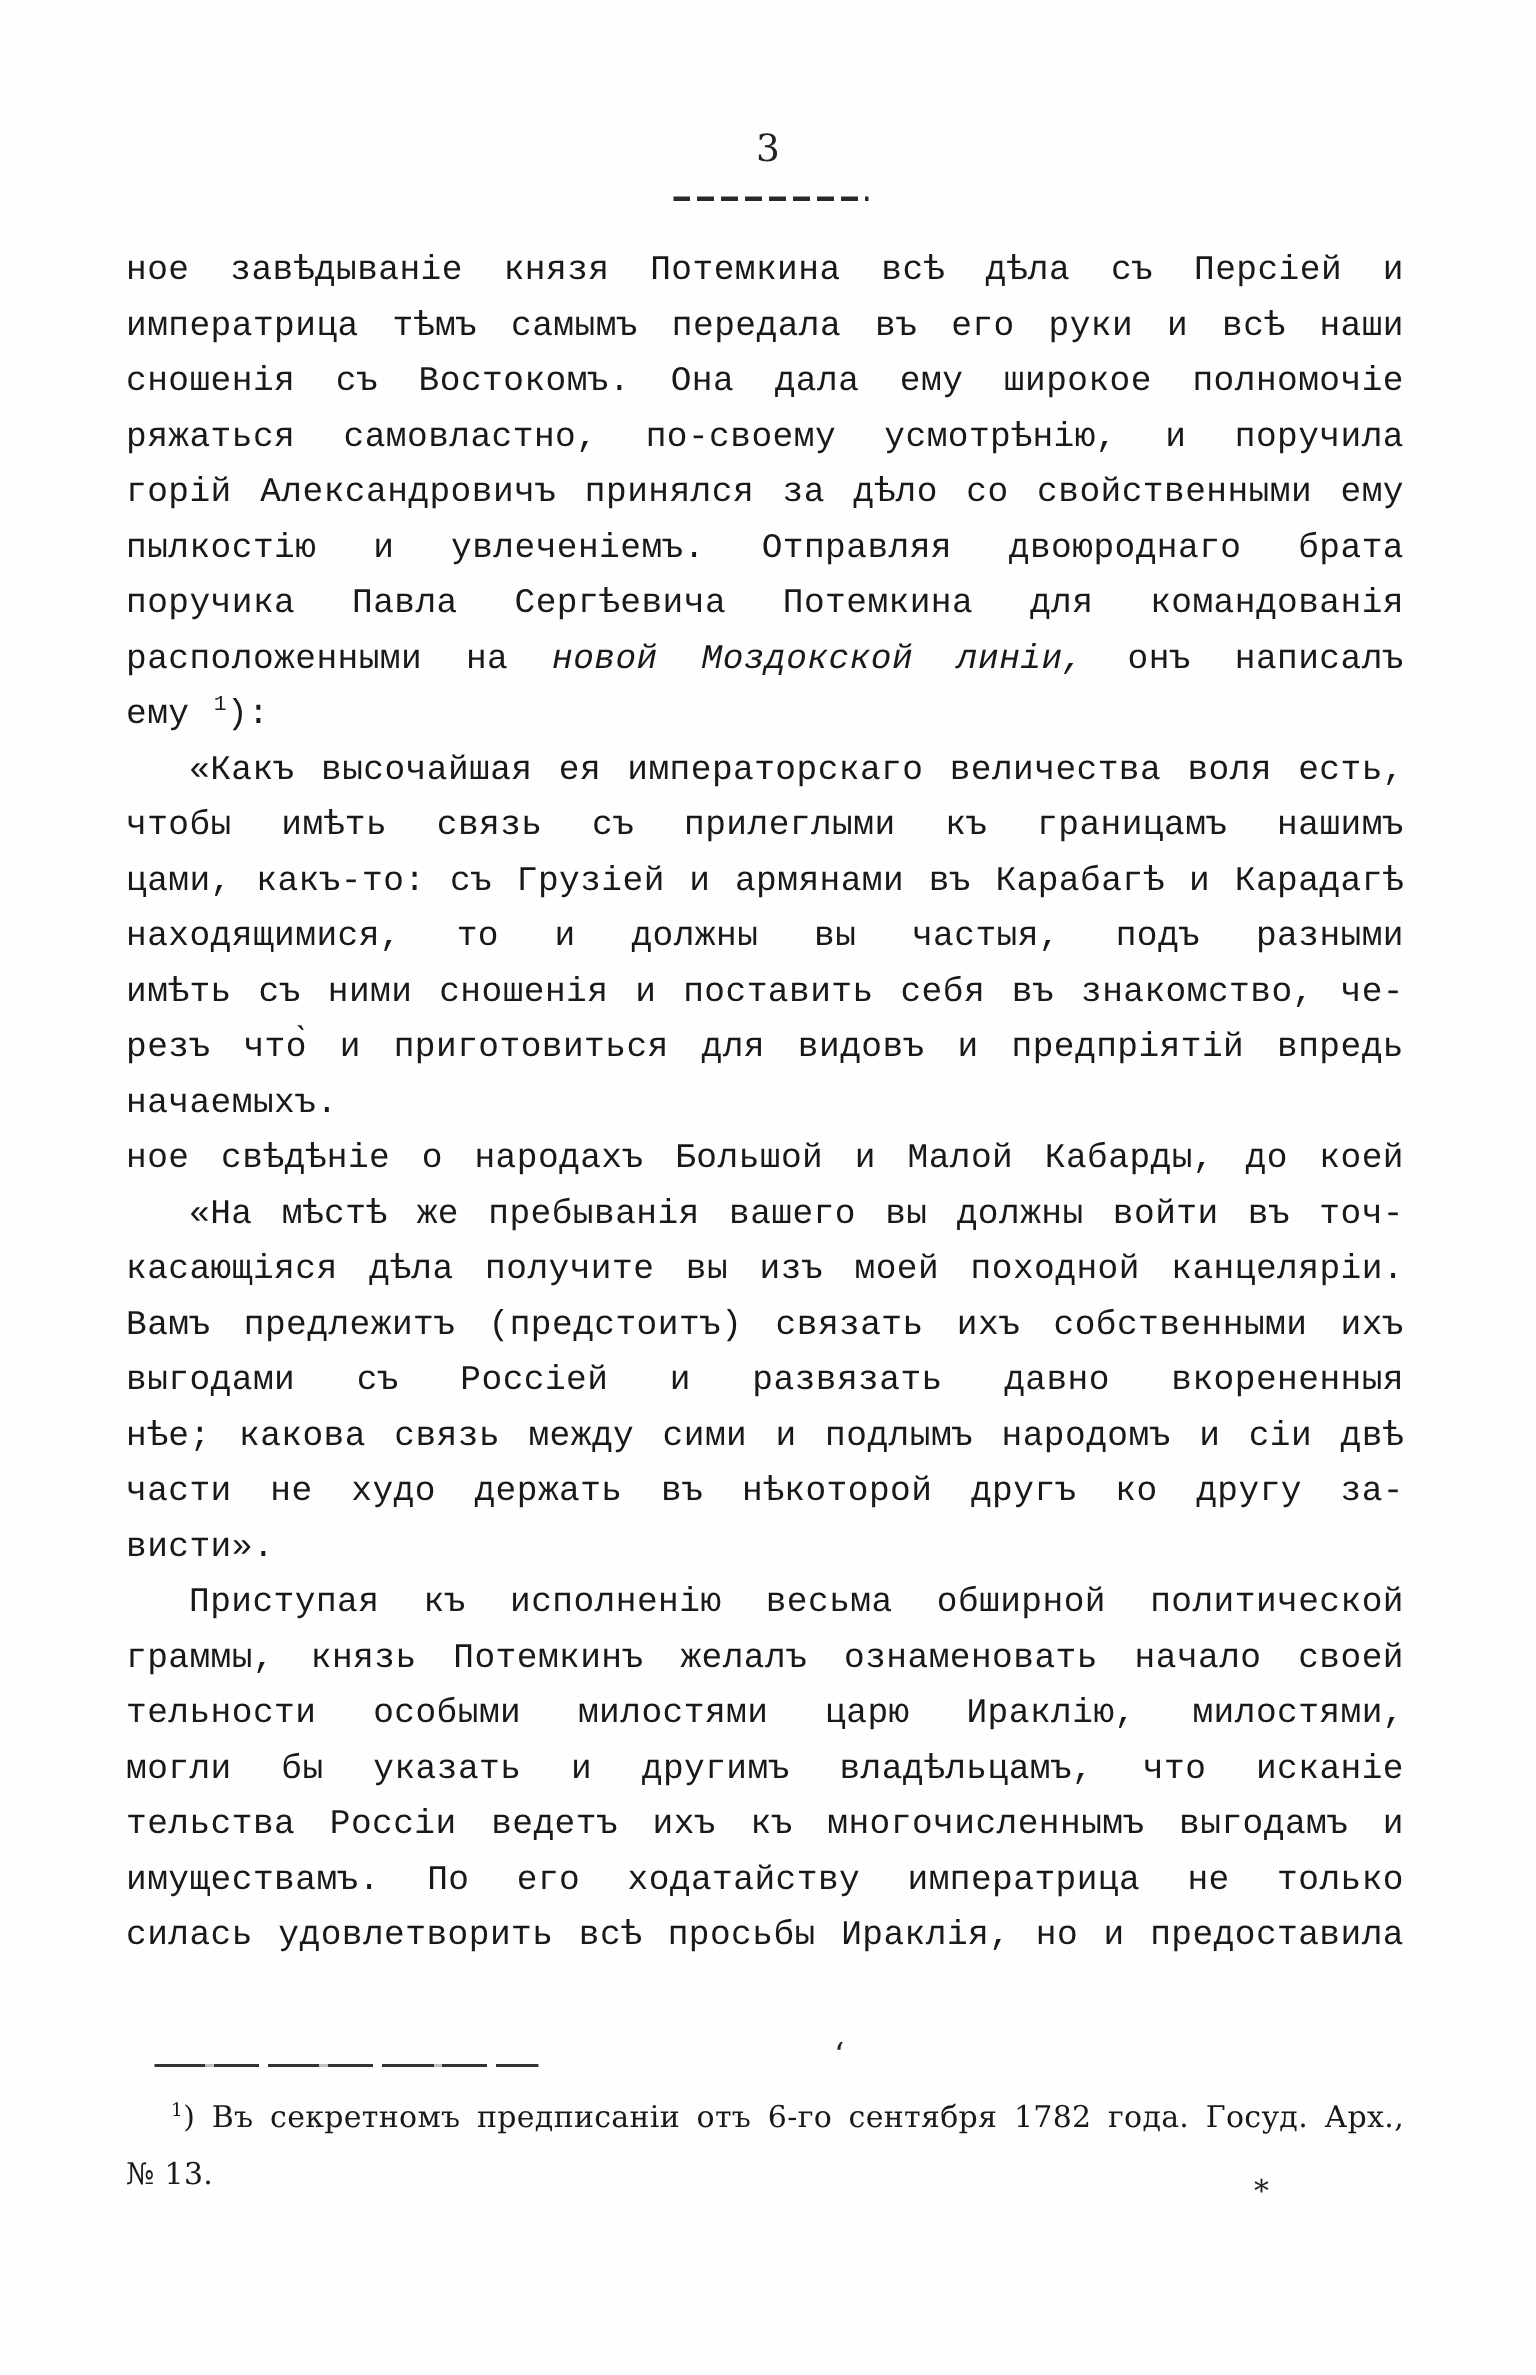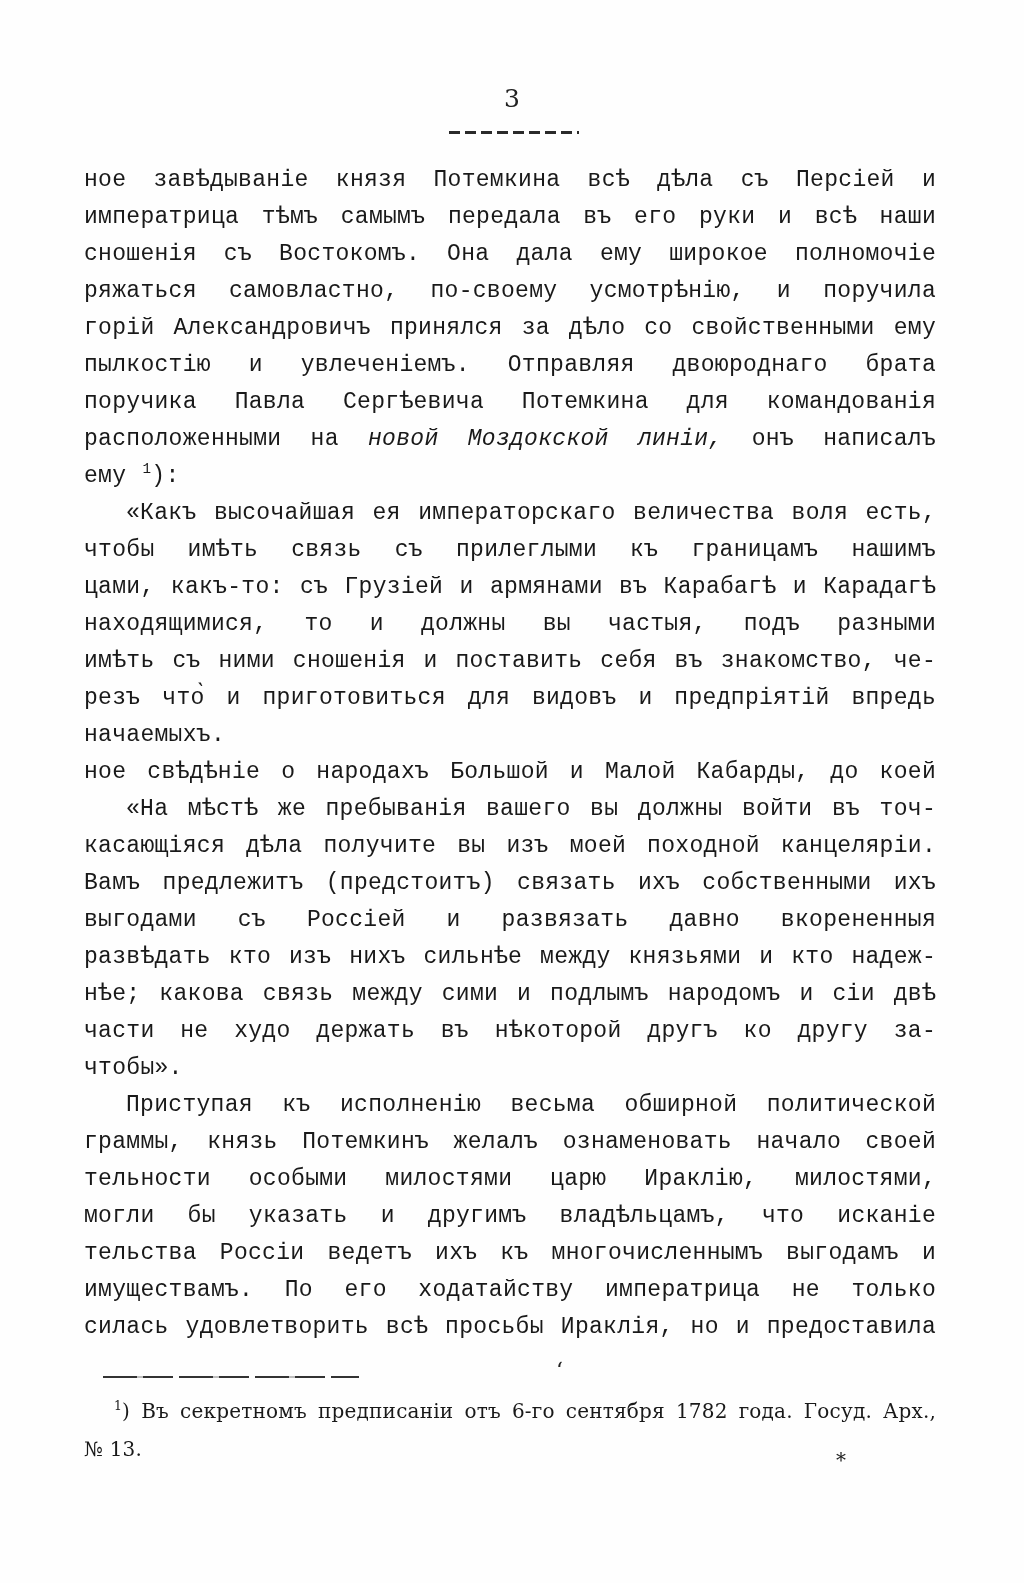--- a/index.html
+++ b/index.html
@@ -132,24 +132,23 @@
       <span class="line">резъ что̀ и приготовиться для видовъ и предпріятій впредь наз-</span>
       <span class="line plain">начаемыхъ.</span>
     </p>
 
     <p class="para">
       <span class="line">ное свѣдѣніе о народахъ Большой и Малой Кабарды, до коей всѣ</span>
       <span class="line indent">«На мѣстѣ же пребыванія вашего вы должны войти въ точ-</span>
       <span class="line">касающіяся дѣла получите вы изъ моей походной канцеляріи.</span>
       <span class="line">Вамъ предлежитъ (предстоитъ) связать ихъ собственными ихъ</span>
       <span class="line">выгодами съ Россіей и развязать давно вкорененныя междоусобія;</span>
-      <span class="line">развѣдать кто изъ нихъ сильнѣе между князьями и кто надеж-</span>
       <span class="line">нѣе; какова связь между сими и подлымъ народомъ и сіи двѣ</span>
       <span class="line">части не худо держать въ нѣкоторой другъ ко другу за-</span>
-      <span class="line plain">чтобы».</span>
+      <span class="line plain">висти».</span>
     </p>
 
     <p class="para">
       <span class="line indent">Приступая къ исполненію весьма обширной политической про-</span>
       <span class="line">граммы, князь Потемкинъ желалъ ознаменовать начало своей дѣя-</span>
       <span class="line">тельности особыми милостями царю Ираклію, милостями, которыя</span>
       <span class="line">могли бы указать и другимъ владѣльцамъ, что исканіе покрови-</span>
       <span class="line">тельства Россіи ведетъ ихъ къ многочисленнымъ выгодамъ и пре-</span>
       <span class="line">имуществамъ. По его ходатайству императрица не только согла-</span>
       <span class="line">силась удовлетворить всѣ просьбы Ираклія, но и предоставила ему</span>

